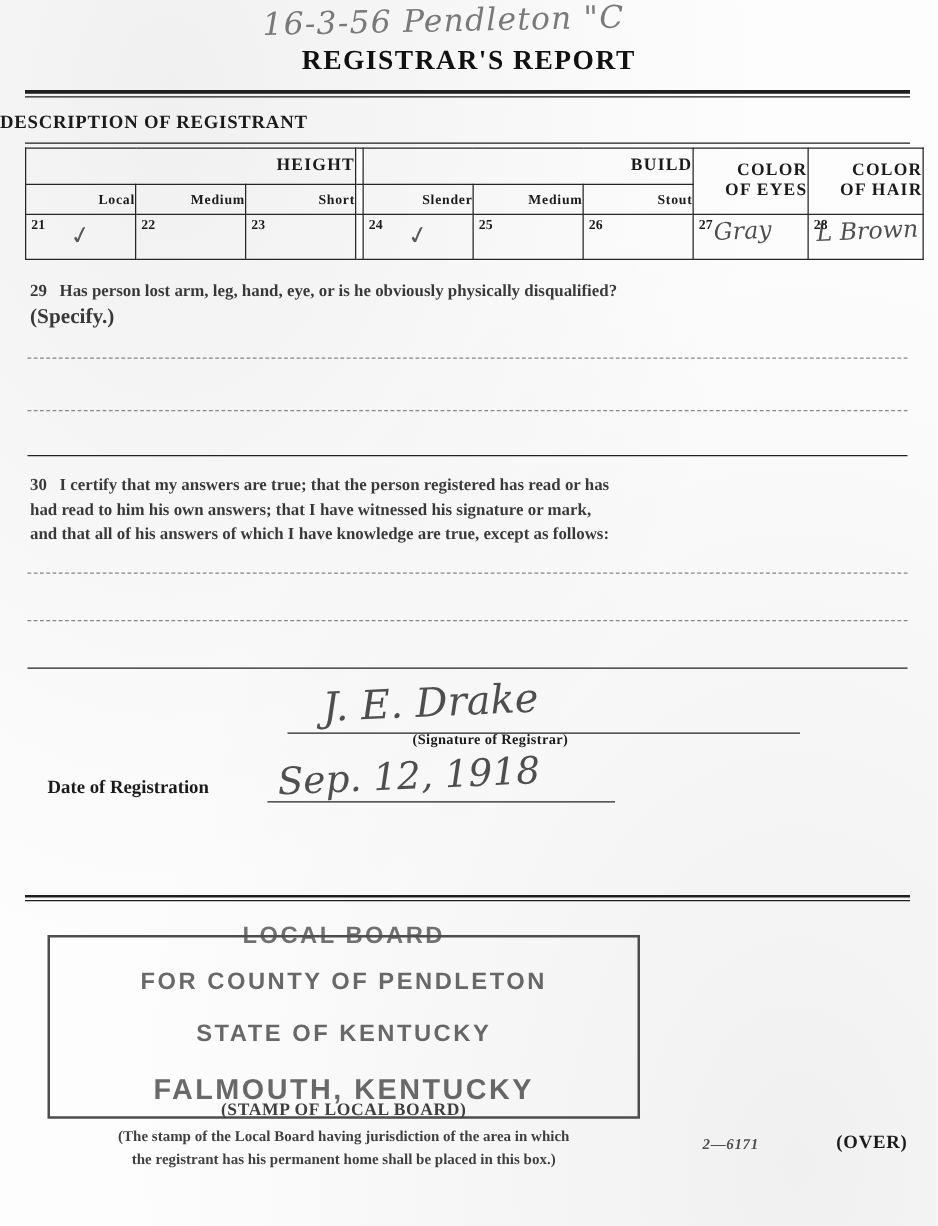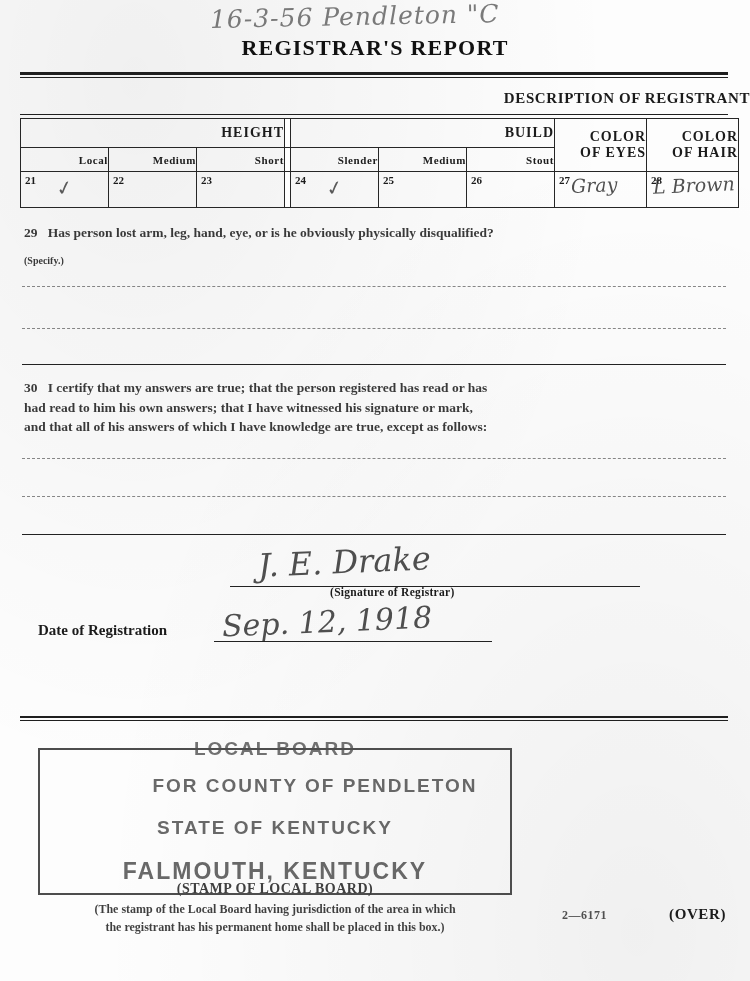--- a/index.html
+++ b/index.html
@@ -67,21 +67,21 @@
     position: absolute;
     background: #1f1f1f;
   }
   .rule-top      { left: 20px; right: 22px; top: 72px;  height: 3px; }
   .rule-top2     { left: 20px; right: 22px; top: 77px;  height: 1px; }
   .rule-desc-bot { left: 20px; right: 22px; top: 114px; height: 1px; }
 
   .desc-head {
     position: absolute;
     left: 0; right: 0; top: 90px;
-    text-align: right;
+    text-align: left;
     font-weight: bold;
     font-size: 15px;
     letter-spacing: 0.6px;
   }
 
   
   .tbl {
     position: absolute;
     left: 20px;
     top: 118px;
@@ -155,22 +155,21 @@
     top: 224px;
     width: 700px;
     font-size: 13.5px;
     font-weight: bold;
     line-height: 1.35;
     color: #1a1a1a;
     opacity: 0.86;
   }
   .q29 .specify {
     font-weight: bold;
-    font-size: 10px;
-    margin-top: 12px;
+    font-size: 17px;
   }
 
   .dashline {
     position: absolute;
     left: 22px;
     right: 24px;
     height: 0;
     border-top: 1.4px dashed #2a2a2a;
     opacity: 0.55;
   }
@@ -257,21 +256,21 @@
   .stamp-line {
     position: absolute;
     width: 100%;
     text-align: center;
     font-family: "Liberation Sans", sans-serif;
     font-weight: bold;
     letter-spacing: 2px;
     color: #3d3d3d;
   }
   .sl1 { top: -12px; font-size: 19px; opacity: 0.8; }
-  .sl2 { top: 25px;  font-size: 19px; opacity: 0.85; padding-left: 40px; }
+  .sl2 { top: 25px;  font-size: 19px; opacity: 0.85; }
   .sl3 { top: 67px;  font-size: 19px; opacity: 0.85; }
   .sl4 { top: 108px; font-size: 23px; opacity: 0.85; }
   .stamp-caption {
     position: absolute;
     width: 100%;
     text-align: center;
     top: 131px;
     font-family: "Liberation Serif", serif;
     font-weight: bold;
     font-size: 14px;
@@ -294,20 +293,21 @@
   }
   .form-code {
     position: absolute;
     left: 562px;
     top: 908px;
     font-size: 12px;
     font-weight: bold;
     letter-spacing: 0.5px;
     color: #333;
     opacity: 0.85;
+    font-style: italic;
   }
   .over-label {
     position: absolute;
     right: 24px;
     top: 906px;
     font-size: 15px;
     font-weight: bold;
     letter-spacing: 0.6px;
   }
 </style>

